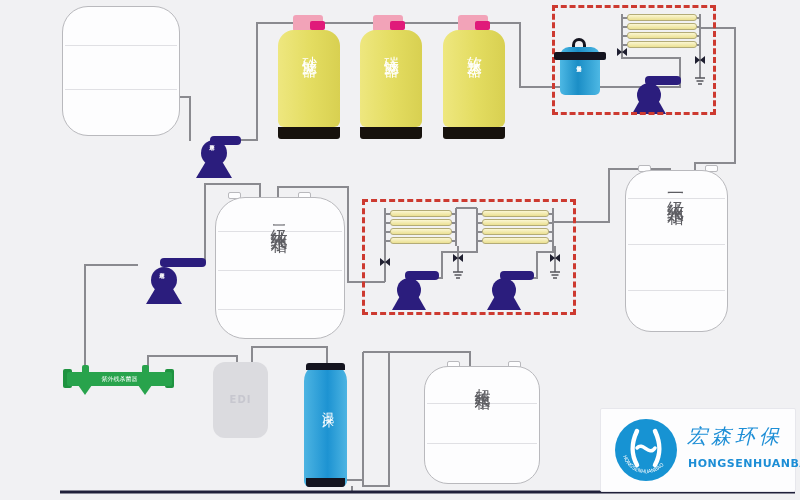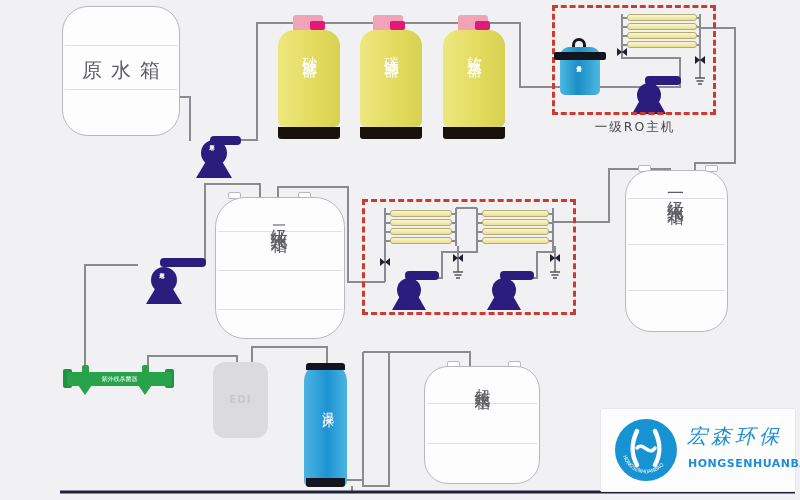--- a/index.html
+++ b/index.html
@@ -115,21 +115,20 @@
         <path d="M 487,310 L 521,310 L 513,296 L 495,296 Z"></path>
       </g>
     </g>
 
     <path d="M 60,492 H 795" stroke="#20203a" stroke-width="3" fill="none"></path>
   </svg>
 
   <div class="comp tank" style="left:62px;top:6px;width:118px;height:130px;border-radius:26px;">
     <div class="hline" style="top:38px;"></div>
     <div class="hline" style="top:82px;"></div>
-    <div class="abs" style="left:0;right:0;top:50px;text-align:center;font-size:20px;color:#5d5d62;letter-spacing:9px;text-indent:9px;">原水箱</div>
   </div>
 
   <div class="comp tinytext" style="left:209px;top:141px;height:26px;">原水增压泵</div>
   <div class="comp tinytext" style="left:159px;top:269px;height:26px;">纯水增压泵</div>
 
   <div class="comp filter-cap" style="left:293px;top:15px;width:30px;height:17px;"></div>
   <div class="comp filter-valve" style="left:310px;top:21px;width:15px;height:9px;"></div>
   <div class="comp filter-body" style="left:278px;top:30px;width:62px;height:97px;">
     <div class="filter-label">砂滤器</div>
   </div>
@@ -155,21 +154,20 @@
     <div class="tube"></div>
     <div class="tube"></div>
     <div class="tube"></div>
     <div class="tube"></div>
   </div>
 
   <div class="comp handle" style="left:572px;top:38px;width:14px;height:11px;"></div>
   <div class="comp cartridge" style="left:560px;top:47px;width:40px;height:48px;"></div>
   <div class="comp blackband" style="left:554px;top:52px;width:52px;height:8px;border-radius:2px;"></div>
   <div class="comp tinytext" style="left:576px;top:62px;height:30px;">保安过滤器</div>
-  <div class="comp rolabel" style="left:572px;top:119px;width:126px;font-size:12.5px;letter-spacing:2px;">一级RO主机</div>
 
   <div class="comp robox" style="left:362px;top:199px;width:214px;height:116px;"></div>
   <div class="comp" style="left:390px;top:210px;width:62px;">
     <div class="tube"></div>
     <div class="tube"></div>
     <div class="tube"></div>
     <div class="tube"></div>
   </div>
   <div class="comp" style="left:482px;top:210px;width:67px;">
     <div class="tube"></div>

